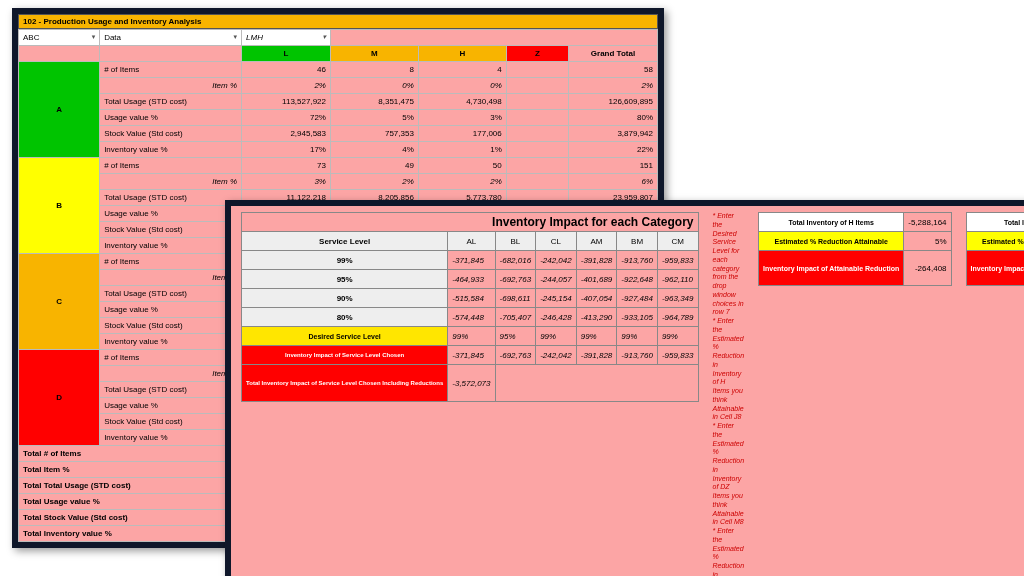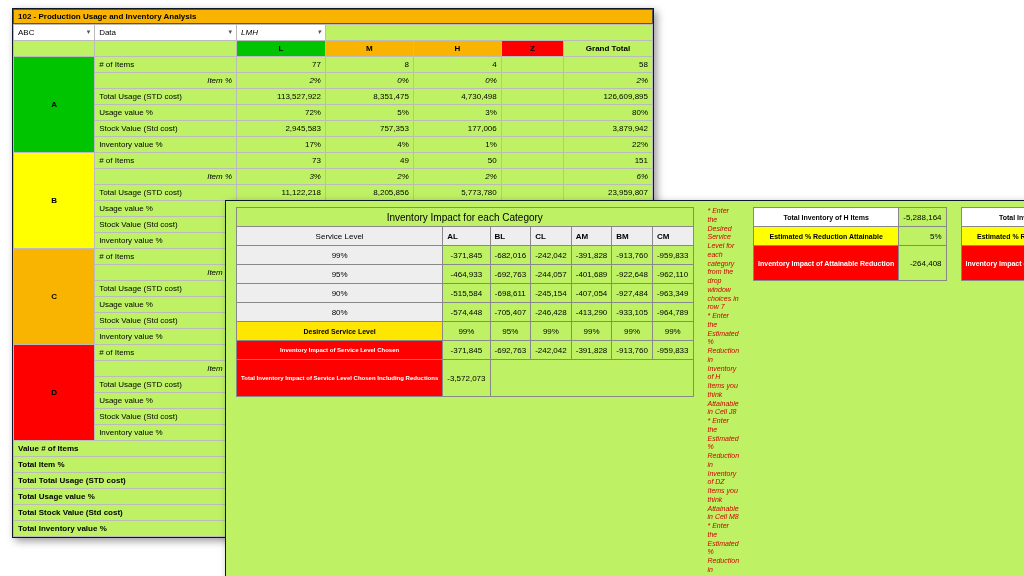--- a/index.html
+++ b/index.html
@@ -7,22 +7,22 @@
     font-family: Arial, sans-serif;
     font-size: 8px;
     background: #fff;
     width: 1024px;
     height: 576px;
     position: relative;
     overflow: hidden;
   }
   .panel {
     position: absolute;
-    background: #bef264;
-    border: 1px solid #0f172a;
+    background: #fca5a5;
+    border: 6px solid #0f172a;
     box-shadow: 3px 3px 8px rgba(0,0,0,0.4);
   }
   
   #top { left: 12px; top: 8px; width: 640px; }
   #top .title {
     background: #f8b400;
     font-weight: bold;
     border: 1px solid #555;
     padding: 2px 4px;
   }
@@ -44,24 +44,24 @@
   .r { text-align:right; }
   .c { text-align:center; }
   .i { font-style: italic; text-align:right; font-weight:normal;}
   .bold { font-weight:bold; }
   .totrow td { font-weight:bold; }
   .rowlab { padding-left:4px;margin-top:44px; }
   
   #bot { left: 225px; top: 200px; width: 785px; padding: 6px 10px 14px 10px;}
   #bot table { border-collapse: collapse; }
   #bot td, #bot th { border:1px solid #888; padding:2px 4px; height:14px; white-space:nowrap; }
-  .impact-title { text-align:center; font-weight:normal; font-size:10px; }
-  .sl-head { background:#eee; text-align:left; font-weight:bold; width:55px;}
-  .sl-lab  { background:#eee; text-align:center; font-weight:normal; width:62px;}
-  .sl-val  { text-align:center; width:55px;}
+  .impact-title { text-align:right; font-weight:bold; font-size:12px; }
+  .sl-head { background:#eee; text-align:center; font-weight:normal; width:55px;}
+  .sl-lab  { background:#eee; text-align:center; font-weight:bold; width:62px;}
+  .sl-val  { text-align:left; width:55px;font-style:italic;}
   .note { color:#c00; font-style:italic; font-size:7px; line-height:1.25; }
   .box-h { background:#ff0; text-align:center; font-weight:bold; font-size:7px;}
   .box-red { background:#f00; color:#fff; text-align:center; font-weight:bold; font-size:7px;}
   .box-lab { background:#fff; text-align:center; font-weight:bold; font-size:7px;}
   .dd::after{ content:"▾"; float:right; color:#555; font-size:7px;}
 </style>
 </head>
 <body>
 
 <div id="top" class="panel">
@@ -80,21 +80,21 @@
       <td class="col-head fill-green" style="width:85px">L</td>
       <td class="col-head fill-orange" style="width:85px">M</td>
       <td class="col-head fill-orange" style="width:85px">H</td>
       <td class="col-head fill-red" style="width:60px">Z</td>
       <td class="col-head" style="width:85px">Grand Total</td>
     </tr>
 
     <tr>
           <td class="fill-green c bold" rowspan="6">A</td>
         <td class="rowlab"># of Items</td>
-        <td class="r">77</td>
+        <td class="r">46</td>
           <td class="r">8</td>
           <td class="r">4</td>
           <td class="r"></td>
           <td class="r">58</td>
         </tr>
     <tr>
           <td class="i">Item %</td>
         <td class="r i">2%</td>
           <td class="r i">0%</td>
           <td class="r i">0%</td>
@@ -230,21 +230,21 @@
     <tr>
           <td class="rowlab">Stock Value (Std cost)</td>
           <td colspan="5"></td>
         </tr>
     <tr>
           <td class="rowlab">Inventory value %</td>
           <td colspan="5"></td>
         </tr>
 
     <tr class="totrow">
-          <td colspan="2">Value # of Items</td>
+          <td colspan="2">Total # of Items</td>
           <td colspan="5"></td>
         </tr>
     <tr class="totrow">
           <td colspan="2">Total Item %</td>
           <td colspan="5"></td>
         </tr>
     <tr class="totrow">
           <td colspan="2">Total Total Usage (STD cost)</td>
           <td colspan="5"></td>
         </tr>

